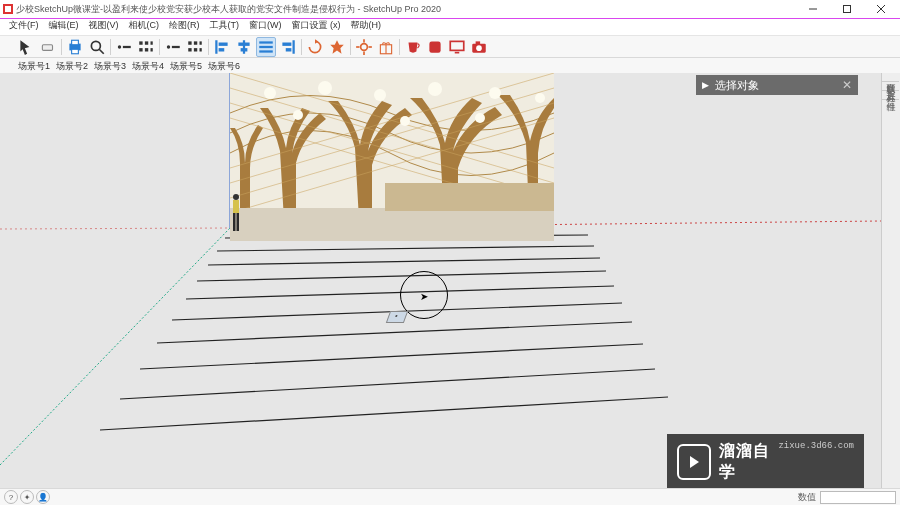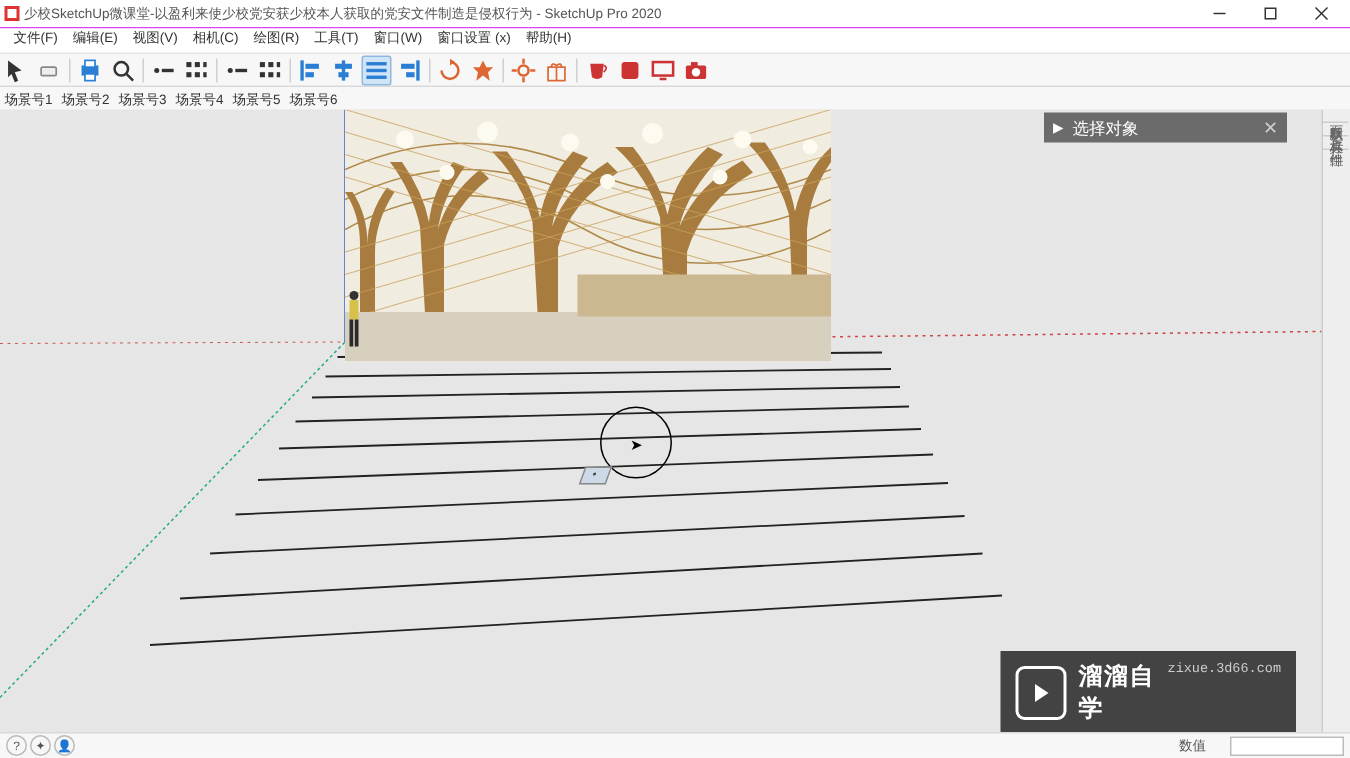--- a/index.html
+++ b/index.html
@@ -7,21 +7,21 @@
   .titlebar{height:18px;background:#fff;border-bottom:1px solid #d946ef;display:flex;align-items:center;font-size:9px;color:#555;padding:0 2px;}
   .titlebar .app-icon{width:12px;height:12px;margin-right:2px;color:#d33;}
   .titlebar .title-text{flex:1;white-space:nowrap;overflow:hidden;text-overflow:ellipsis;}
   .win-btns{display:flex;}
   .win-btn{width:34px;height:18px;display:flex;align-items:center;justify-content:center;font-size:10px;color:#333;}
   .win-btn svg{width:10px;height:10px;}
   
   .menubar{height:16px;background:#fff;border-bottom:1px solid #e5e5e5;display:flex;align-items:flex-start;font-size:9px;color:#333;padding-left:4px;}
   .menubar span{padding:0 5px;}
   
-  .toolbar{height:21px;background:#f7f7f7;border-bottom:1px solid #d9d9d9;display:flex;align-items:center;padding-left:0;}
+  .toolbar{height:21px;background:#f7f7f7;border-bottom:1px solid #d9d9d9;display:flex;align-items:center;padding-left:15px;}
   .tb-row2{height:16px;}
   .tool{width:18px;height:18px;margin:0 1px;display:flex;align-items:center;justify-content:center;border:1px solid transparent;border-radius:2px;}
   .tool.active{background:#cfe4f7;border-color:#8fb8e0;}
   .sep{width:1px;height:16px;background:#d0d0d0;margin:0 2px;}
   .layer-label{font-size:9px;color:#333;padding:0 3px;}
   
   .workspace{position:absolute;left:0;right:0;top:73px;bottom:16px;background:#e6e6e6;overflow:hidden;}
   .viewport{position:absolute;left:0;top:0;right:18px;bottom:0;}
   .side-tray{position:absolute;right:0;top:0;bottom:0;width:18px;background:#eee;border-left:1px solid #ccc;}
   .tray-tab{writing-mode:vertical-rl;font-size:9px;color:#666;padding:4px 2px;border-bottom:1px solid #ccc;}
@@ -46,21 +46,21 @@
   .watermark{position:absolute;right:18px;bottom:0;width:177px;height:55px;background:rgba(30,30,30,0.82);display:flex;align-items:center;padding:0 10px;gap:8px;}
   .wm-logo{width:32px;height:32px;border:2px solid #fff;border-radius:6px;display:flex;align-items:center;justify-content:center;}
   .wm-logo svg{width:16px;height:16px;}
   .wm-text{display:flex;color:#fff;}
   .wm-cn{font-size:16px;font-weight:bold;letter-spacing:1px;}
   .wm-url{font-size:9px;color:#ccc;font-family:Liberation Mono, monospace;}
   
   .statusbar{position:absolute;left:0;right:0;bottom:0;height:16px;background:#f7f7f7;border-top:1px solid #d9d9d9;display:flex;align-items:center;font-size:9px;color:#555;padding:0 4px;}
   .status-icons{display:flex;gap:2px;margin-right:6px;}
   .status-icons span{width:12px;height:12px;display:flex;align-items:center;justify-content:center;border:1px solid #bbb;border-radius:50%;font-size:8px;}
-  .status-right{margin-left:auto;display:flex;align-items:center;gap:16px;}
+  .status-right{margin-left:auto;display:flex;align-items:center;gap:4px;}
   .status-right input{width:70px;height:11px;border:1px solid #bbb;font-size:9px;padding:0 2px;}
 </style>
 </head>
 <body>
 
 <div class="titlebar">
   <span class="app-icon">
     <svg viewBox="0 0 12 12">
         <rect x="1" y="1" width="10" height="10" fill="#d33"></rect>
         <rect x="3" y="3" width="6" height="6" fill="#fff"></rect>

